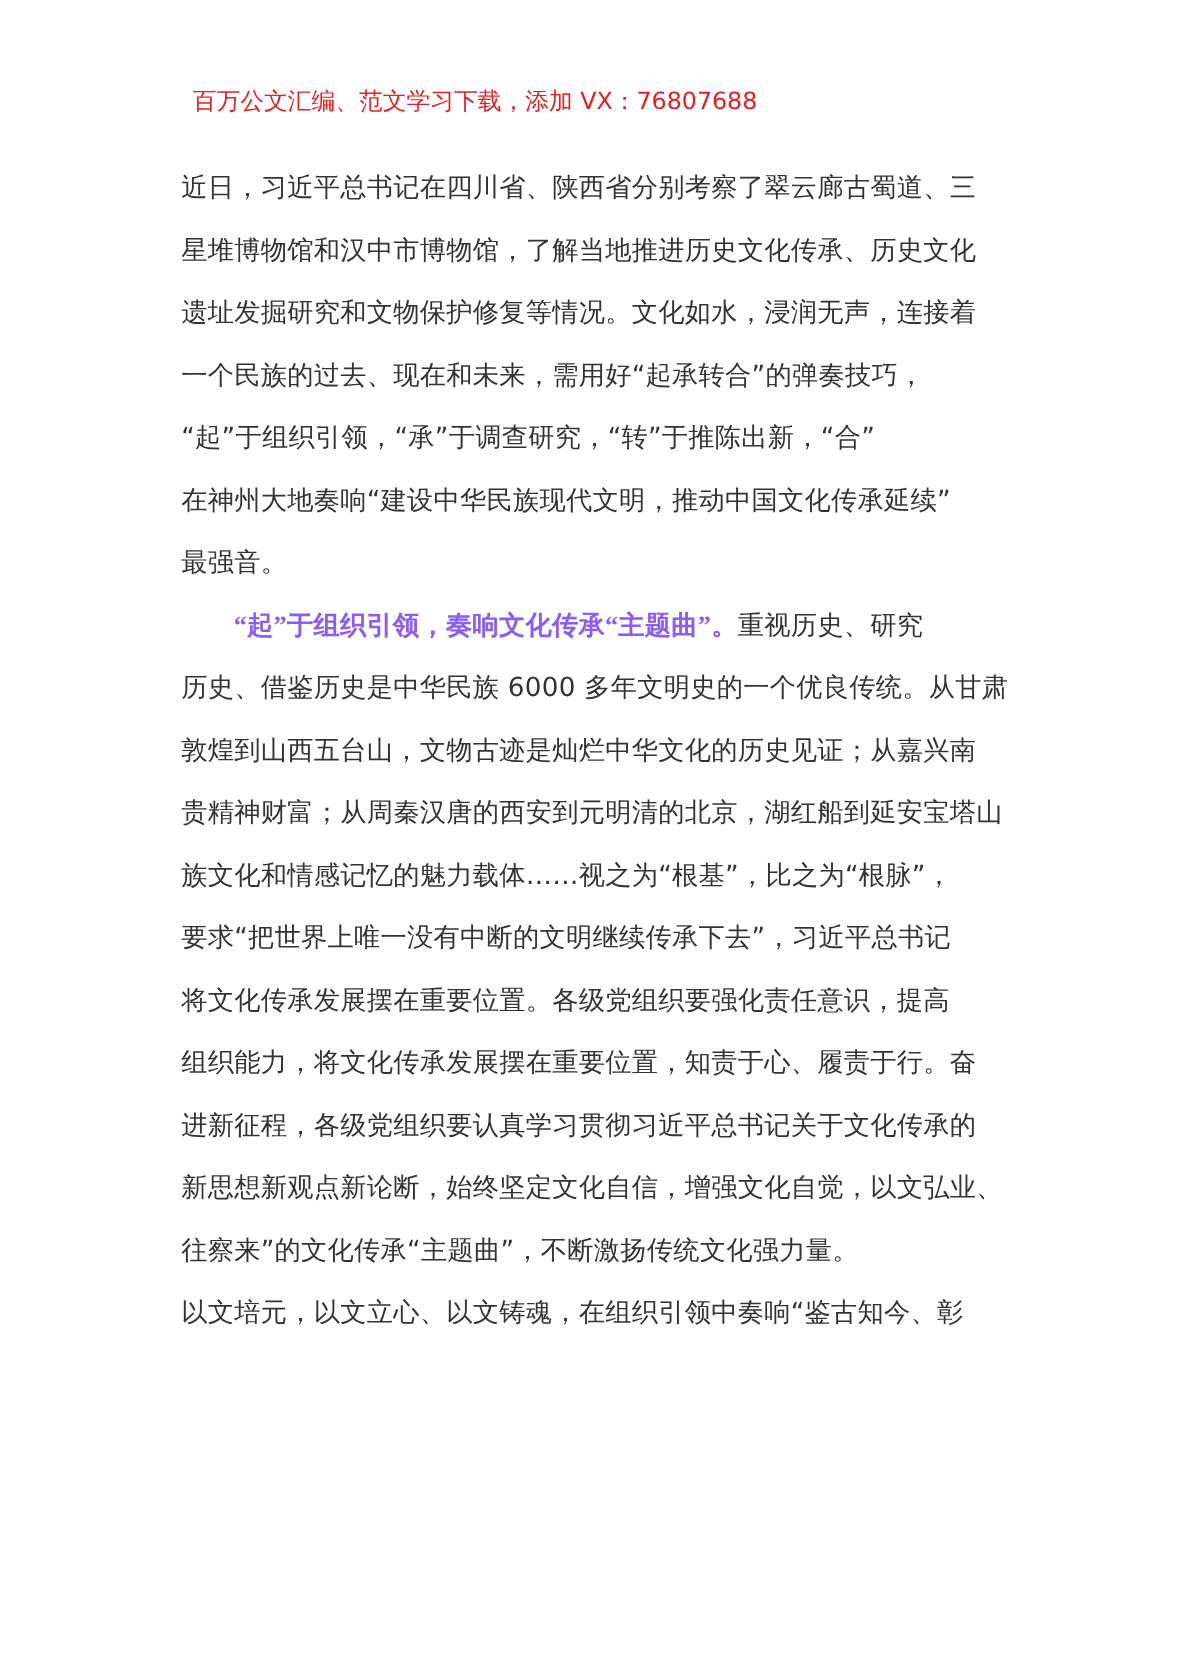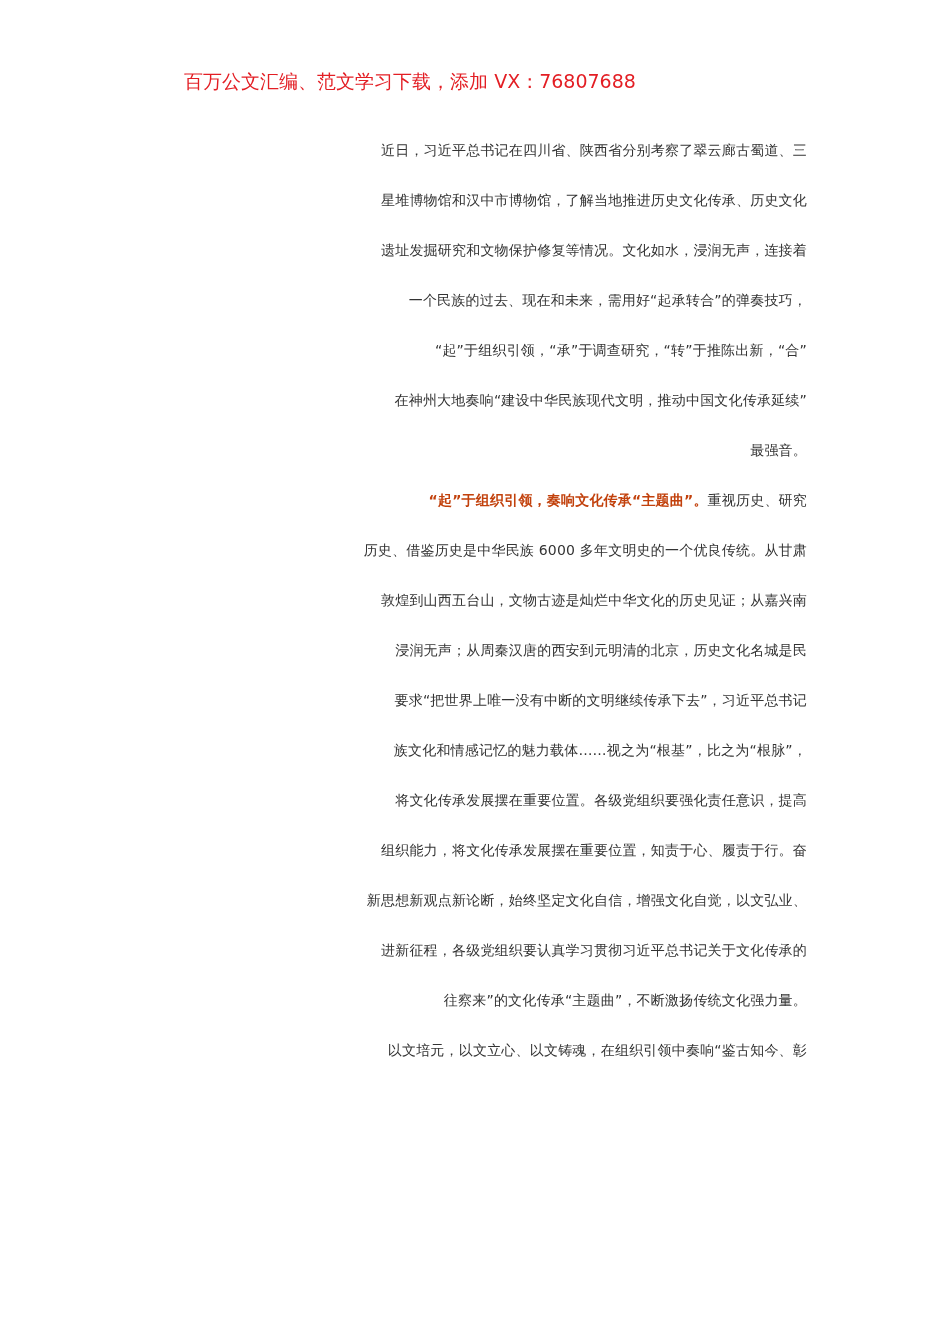--- a/index.html
+++ b/index.html
@@ -1,47 +1,47 @@
 <!DOCTYPE html>
 <html><head>
 <meta charset="utf-8">
 <style>
   html, body { margin: 0; padding: 0; background: #ffffff; }
   body { width: 950px; height: 1344px; position: relative; overflow: hidden;
          font-family: "DejaVu Sans", "Liberation Sans", sans-serif; }
   .header { position: absolute; top: 66px; left: 0; width: 760px; text-align: center;
-            font-size: 19px; line-height: 30px; color: #e31e24; letter-spacing: 0px; margin-left: 30px; }
+            font-size: 19px; line-height: 30px; color: #e31e24; letter-spacing: 0px; }
   .content { position: absolute; top: 125px; left: 145px; width: 662px; }
-  .line { display: block; height: 50px; line-height: 50px; font-size: 14px; color: #333333;
-          white-space: nowrap; overflow: visible; letter-spacing: 0.2px; text-align: right; }
+  .line { display: block; height: 50px; line-height: 50px; font-size: 21px; color: #333333;
+          white-space: nowrap; overflow: visible; letter-spacing: 0.2px; }
   .indent { padding-left: 42px; }
-  .bold { font-weight: bold; color: #c2410c; }
+  .bold { font-weight: bold; color: #8b5cf6; font-family: Liberation Serif, serif; }
 </style>
 </head>
 <body>
 
 <div class="header">百万公文汇编、范文学习下载，添加 VX：76807688</div>
 
 <div class="content">
   <div>
     <span class="line">近日，习近平总书记在四川省、陕西省分别考察了翠云廊古蜀道、三</span>
     <span class="line">星堆博物馆和汉中市博物馆，了解当地推进历史文化传承、历史文化</span>
     <span class="line">遗址发掘研究和文物保护修复等情况。文化如水，浸润无声，连接着</span>
     <span class="line">一个民族的过去、现在和未来，需用好“起承转合”的弹奏技巧，</span>
     <span class="line">“起”于组织引领，“承”于调查研究，“转”于推陈出新，“合”</span>
     <span class="line">在神州大地奏响“建设中华民族现代文明，推动中国文化传承延续”</span>
     <span class="line">最强音。</span>
   </div>
   <div>
     <span class="line indent"><span class="bold">“起”于组织引领，奏响文化传承“主题曲”。</span><span>重视历史、研究</span></span>
     <span class="line">历史、借鉴历史是中华民族 6000 多年文明史的一个优良传统。从甘肃</span>
     <span class="line">敦煌到山西五台山，文物古迹是灿烂中华文化的历史见证；从嘉兴南</span>
-    <span class="line">浸润无声；从周秦汉唐的西安到元明清的北京，历史文化名城是民</span>
+    <span class="line">贵精神财富；从周秦汉唐的西安到元明清的北京，湖红船到延安宝塔山</span>
+    <span class="line">族文化和情感记忆的魅力载体……视之为“根基”，比之为“根脉”，</span>
     <span class="line">要求“把世界上唯一没有中断的文明继续传承下去”，习近平总书记</span>
-    <span class="line">族文化和情感记忆的魅力载体……视之为“根基”，比之为“根脉”，</span>
     <span class="line">将文化传承发展摆在重要位置。各级党组织要强化责任意识，提高</span>
     <span class="line">组织能力，将文化传承发展摆在重要位置，知责于心、履责于行。奋</span>
+    <span class="line">进新征程，各级党组织要认真学习贯彻习近平总书记关于文化传承的</span>
     <span class="line">新思想新观点新论断，始终坚定文化自信，增强文化自觉，以文弘业、</span>
-    <span class="line">进新征程，各级党组织要认真学习贯彻习近平总书记关于文化传承的</span>
     <span class="line">往察来”的文化传承“主题曲”，不断激扬传统文化强力量。</span>
     <span class="line">以文培元，以文立心、以文铸魂，在组织引领中奏响“鉴古知今、彰</span>
   </div>
 </div>
 
 </body></html>

